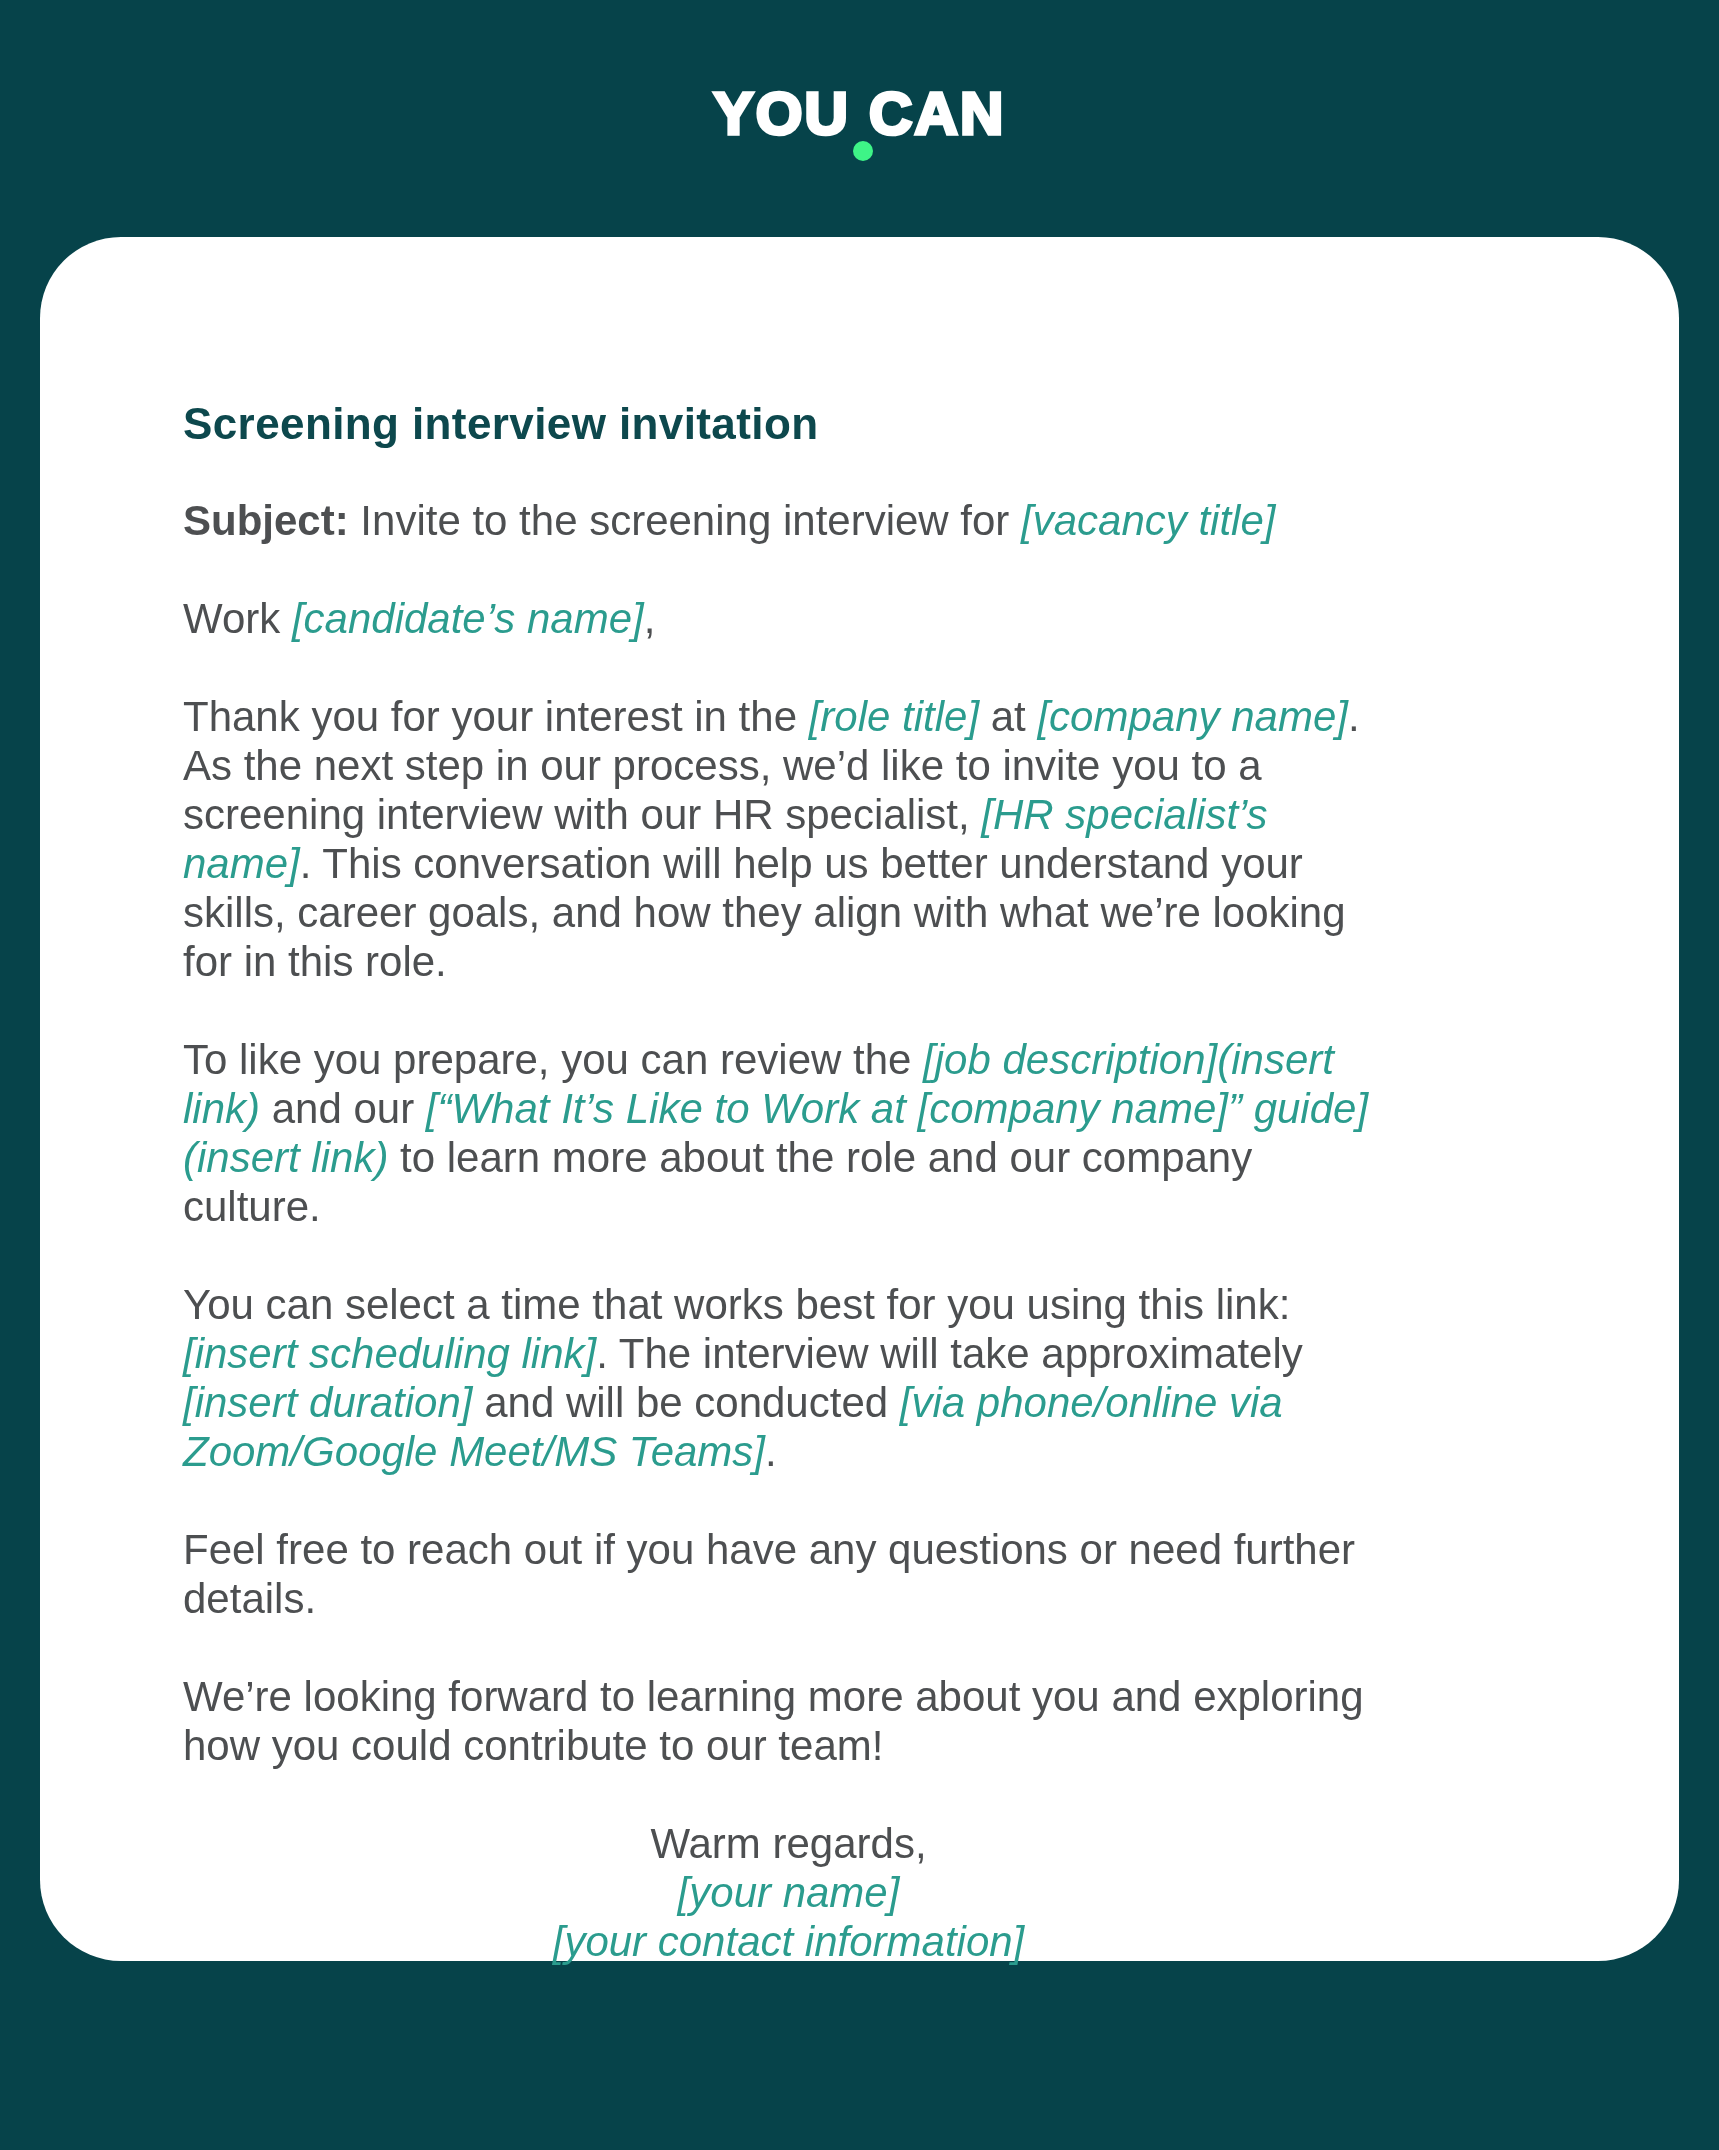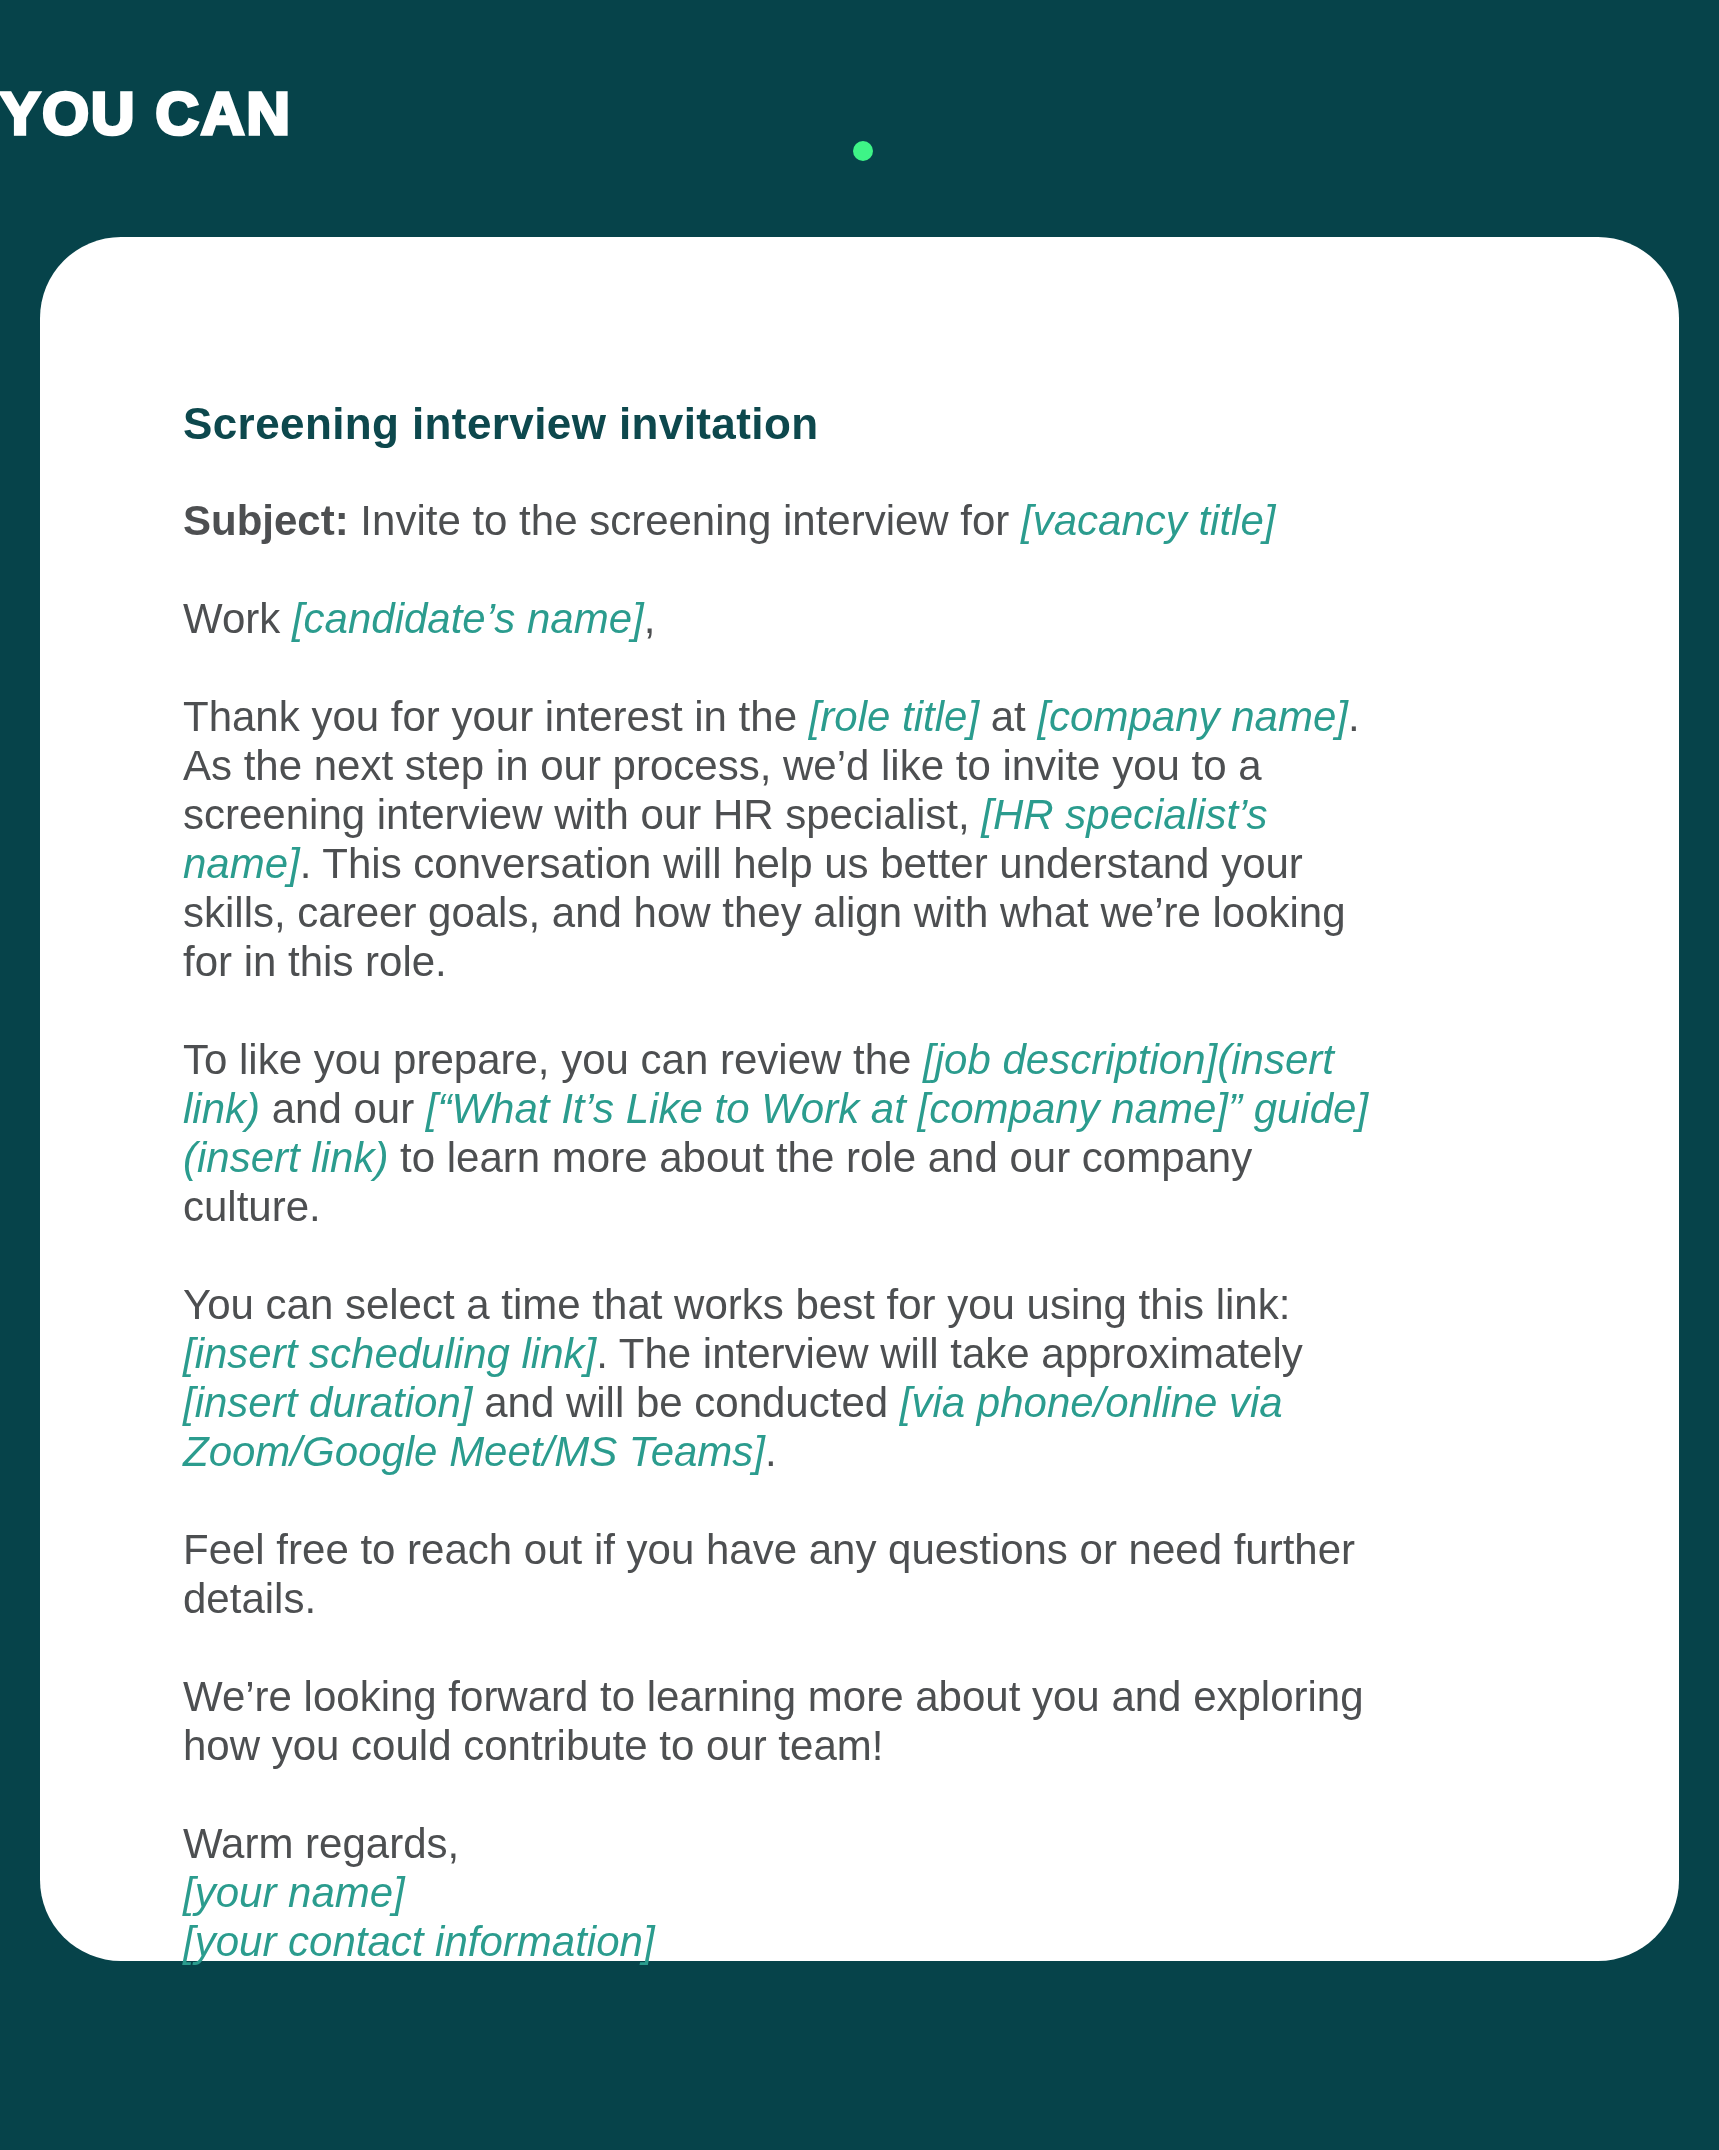--- a/index.html
+++ b/index.html
@@ -9,20 +9,21 @@
   body {
     width: 1719px;
     height: 2151px;
     background: var(--bg, #06434a);
     font-family: "Liberation Sans", sans-serif;
     overflow: hidden;
   }
   
   .logo {
     padding-top: 86px;
+    text-align: center;
     color: #ffffff;
     line-height: 1;
   }
   .logo-line {
     display: block;
     font-size: 60px;
     font-weight: bold;
     letter-spacing: 2.2px;
     line-height: 55px;
     -webkit-text-stroke: 3.6px #ffffff;
@@ -59,20 +60,21 @@
   }
   .para {
     margin: 0 0 49px;
     font-size: 42px;
     line-height: 49px;
     color: var(--body, #4d4f51);
     max-width: 1211px;
   }
   .para.tight {
     margin-bottom: 0;
+    text-align: center;
   }
   .seg-bold { font-weight: bold; }
   .seg-ph {
     color: var(--accent, #2b9c8e);
     font-style: italic;
   }
 </style>
 </head>
 <body style="--bg: #06434a; --card: #ffffff; --heading: #0d484d; --body: #4d4f51; --accent: #2b9c8e; --dot: #3ef487;">
 

